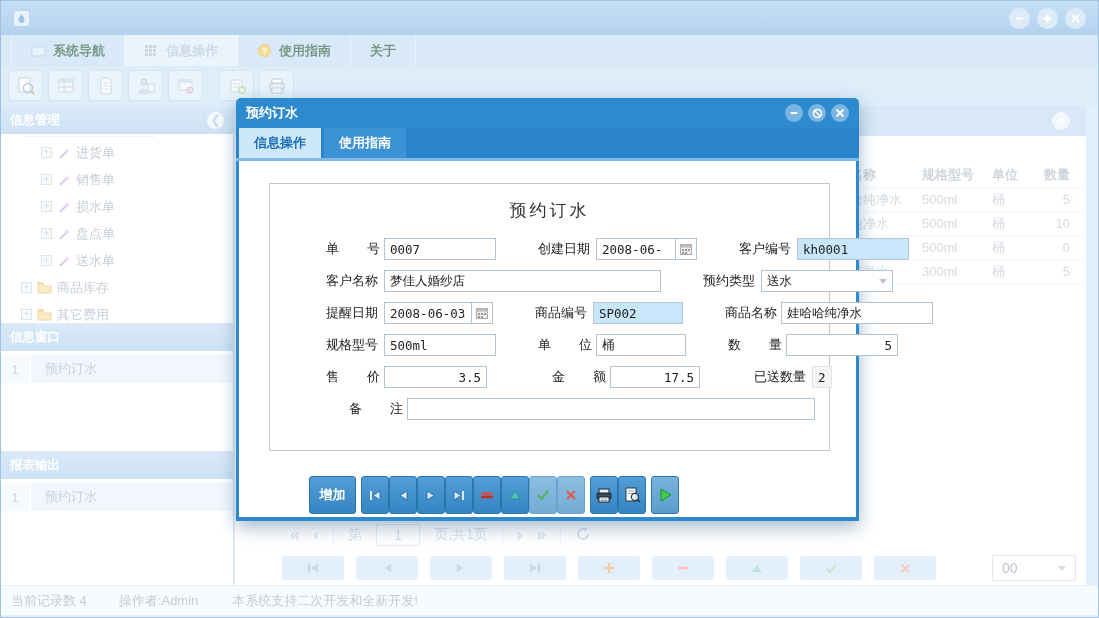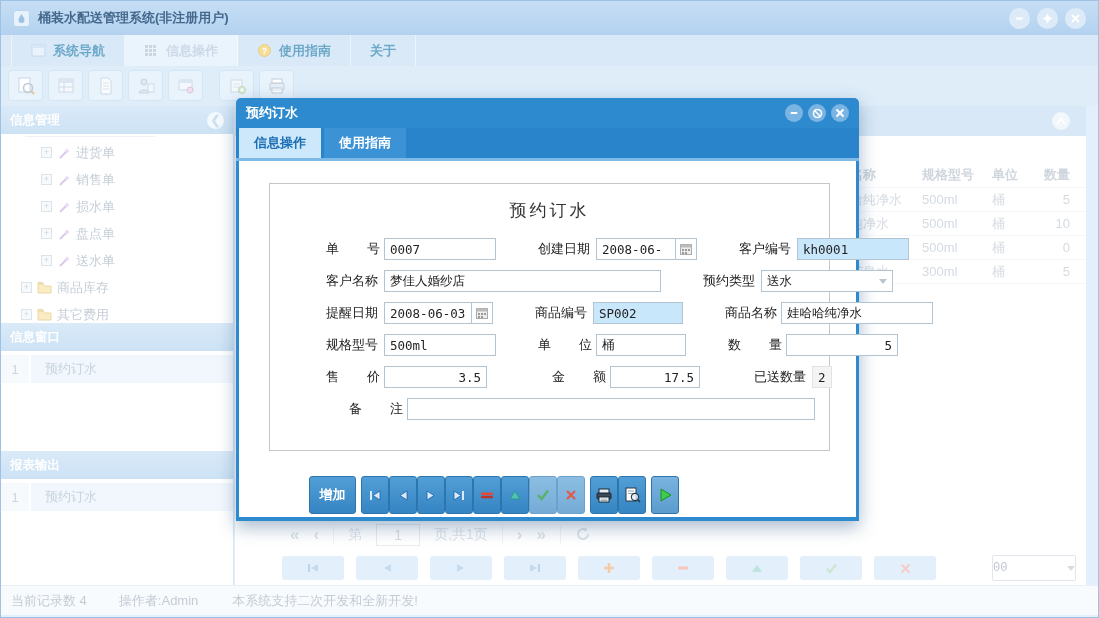--- a/index.html
+++ b/index.html
@@ -9,21 +9,21 @@
   
   .titlebar { position:absolute; left:0; top:0; right:0; height:34px;
     background:linear-gradient(#c6def5,#b3d2ef); display:flex; align-items:center; padding:0 12px; }
   .app-icon { width:17px; height:17px; margin-right:8px; background:#e8f2fb; border:1px solid #b9d4ec; border-radius:3px; display:grid; place-items:center; }
   .title-text { color:#44688c; font-weight:bold; font-size:13px; }
   .win-controls { margin-left:auto; display:flex; gap:7px; }
   .wc { width:21px; height:21px; border-radius:50%; background:#ddebf9; display:grid; place-items:center; }
 
   
   .menubar { position:absolute; left:0; top:34px; right:0; height:31px; background:#bdd9f2; display:flex; padding-left:10px; }
-  .mtab { display:flex; align-items:center; gap:7px; padding:0 19px; color:#0369a1; font-weight:bold; font-size:13px; border-right:1px solid rgba(255,255,255,.55); }
+  .mtab { display:flex; align-items:center; gap:7px; padding:0 19px; color:#14532d; font-weight:bold; font-size:13px; border-right:1px solid rgba(255,255,255,.55); }
   .mtab:first-child { border-left:1px solid rgba(255,255,255,.55); }
   .mtab.sel { background:#d9ecfb; color:#a9bed6; }
   .mico { width:15px; height:13px; }
 
   
   .toolbar { position:absolute; left:0; top:65px; right:0; height:40px; background:#c9e0f5; display:flex; gap:5px; padding:4px 0 0 7px; }
   .tbtn { width:35px; height:31px; background:#d8eafa; border:1px solid #b6d3ee; border-radius:4px; display:grid; place-items:center; flex:none; }
   .tbtn.g2 { margin-left:11px; }
 
   
@@ -49,21 +49,21 @@
   .c1 { width:72px; overflow:hidden; white-space:nowrap; }
   .c2 { width:70px; }
   .c3 { width:44px; }
   .c4 { width:44px; text-align:right; padding-right:10px; }
   .cpag { position:absolute; left:0; right:0; top:413px; height:32px; display:flex; align-items:center; padding-left:55px; color:#c3ced8; font-size:14px; gap:14px; }
   .pgch { font-size:17px; font-weight:bold; }
   .pgdiv { width:1px; height:18px; background:#e3eaf1; }
   .pginput { width:44px; height:22px; border:1px solid #d6dee6; background:#fff; display:flex; align-items:center; justify-content:center; color:#b8c3ce; }
   .cbot { position:absolute; left:0; right:0; top:447px; height:30px; display:flex; align-items:center; gap:12px; padding:0 10px 0 47px; }
   .bbtn { width:62px; height:24px; background:#cfe4f6; border-radius:3px; display:grid; place-items:center; flex:none; }
-  .combo { margin-left:auto; width:84px; height:26px; background:#fff; border:1px solid #ccd6e0; border-radius:2px; display:flex; align-items:center; justify-content:space-between; padding:0 0; color:#8b99a8; font-size:12px;font-family:Liberation Mono, monospace; }
+  .combo { margin-left:auto; width:84px; height:26px; background:#fff; border:1px solid #ccd6e0; border-radius:2px; display:flex; align-items:center; justify-content:space-between; padding:0 9px; color:#8b99a8; font-size:14px; }
   .caret { width:0; height:0; border-left:4px solid transparent; border-right:4px solid transparent; border-top:5px solid #b9c4cf; }
 
   
   .statusbar { position:absolute; left:0; right:0; top:584px; height:30px; background:#f2f8fd; border-top:1px solid #d6e3f1; display:flex; align-items:center; color:#98a6b4; font-size:13px; padding-left:10px; }
   .s2 { margin-left:32px; } .s3 { margin-left:34px; }
 
   
   .mask { position:absolute; left:0; top:34px; right:0; bottom:0; background:rgba(255,255,255,.42); z-index:40; }
 
   
@@ -102,21 +102,20 @@
 <body>
 
 <div class="app">
 
   <div class="titlebar">
     <span class="app-icon">
       <svg width="11" height="11" viewBox="0 0 11 11">
           <path d="M5.5 1 C7 3.5 8.5 5 8.5 7 a3 3 0 0 1-6 0 C2.5 5 4 3.5 5.5 1Z" fill="#9cc3e6"></path>
         </svg>
     </span>
-    <span class="title-text">桶装水配送管理系统(非注册用户)</span>
     <span class="win-controls">
       <span class="wc">
           <svg width="11" height="11" viewBox="0 0 11 11">
             <rect x="2" y="4.5" width="7" height="2" rx="1" fill="#fff"></rect>
           </svg>
         </span>
       <span class="wc">
           <svg width="11" height="11" viewBox="0 0 11 11">
             <path d="M5.5 0.5 L8 5.5 L5.5 10.5 L3 5.5 Z M0.5 5.5 L5.5 3 L10.5 5.5 L5.5 8 Z" fill="#fff"></path>
           </svg>

